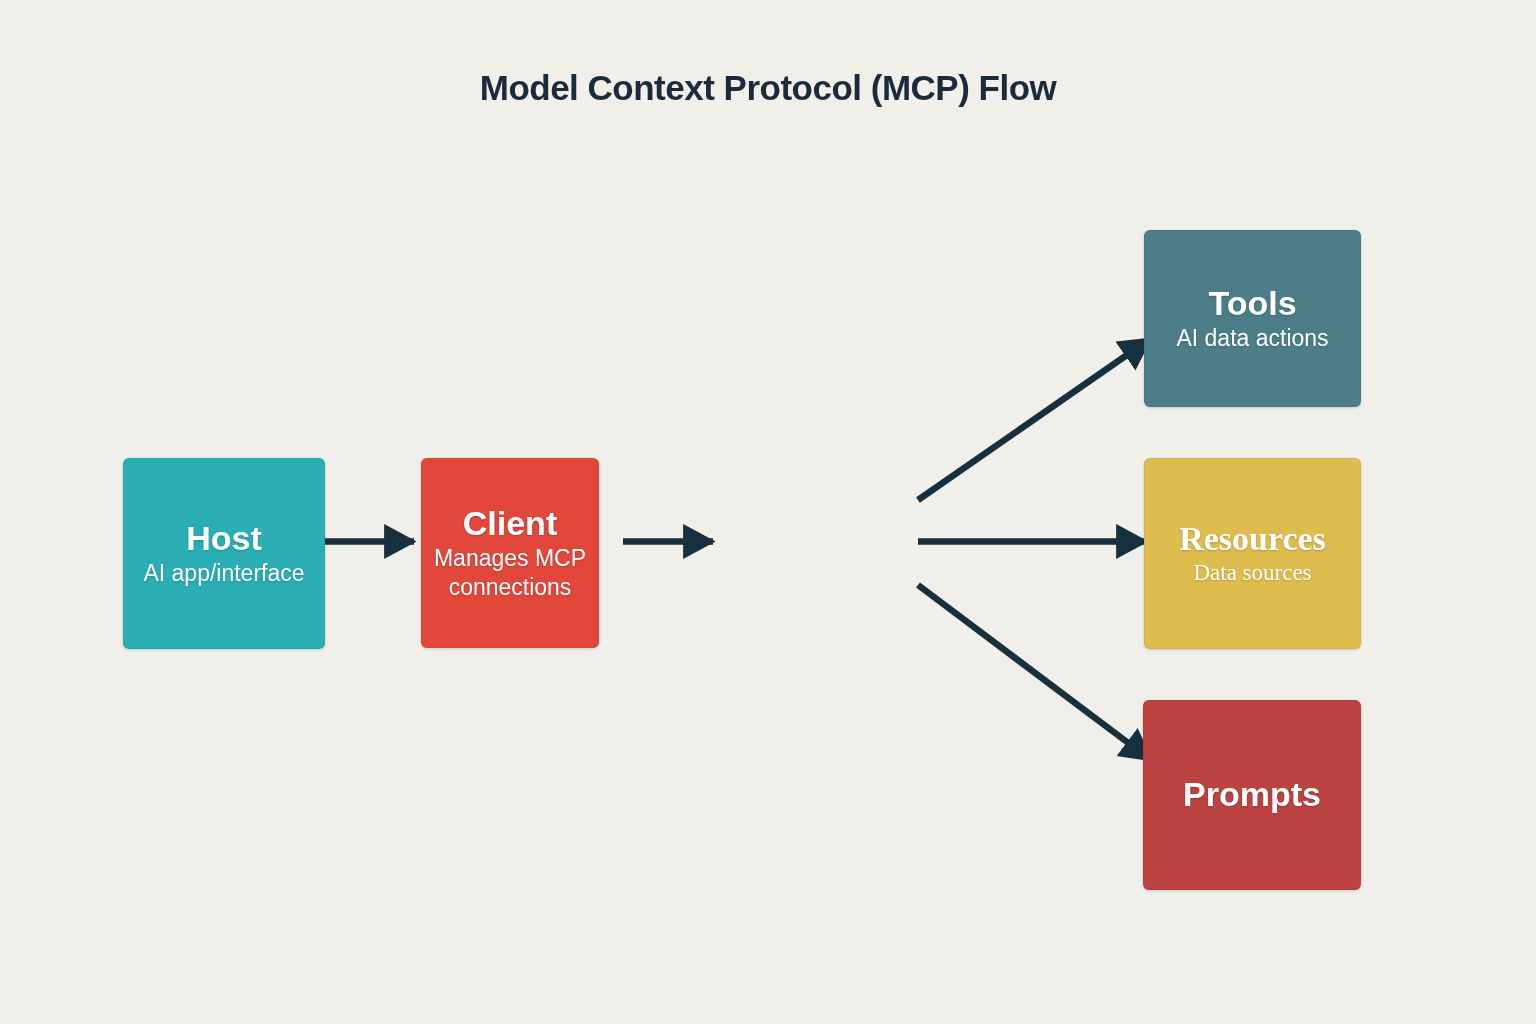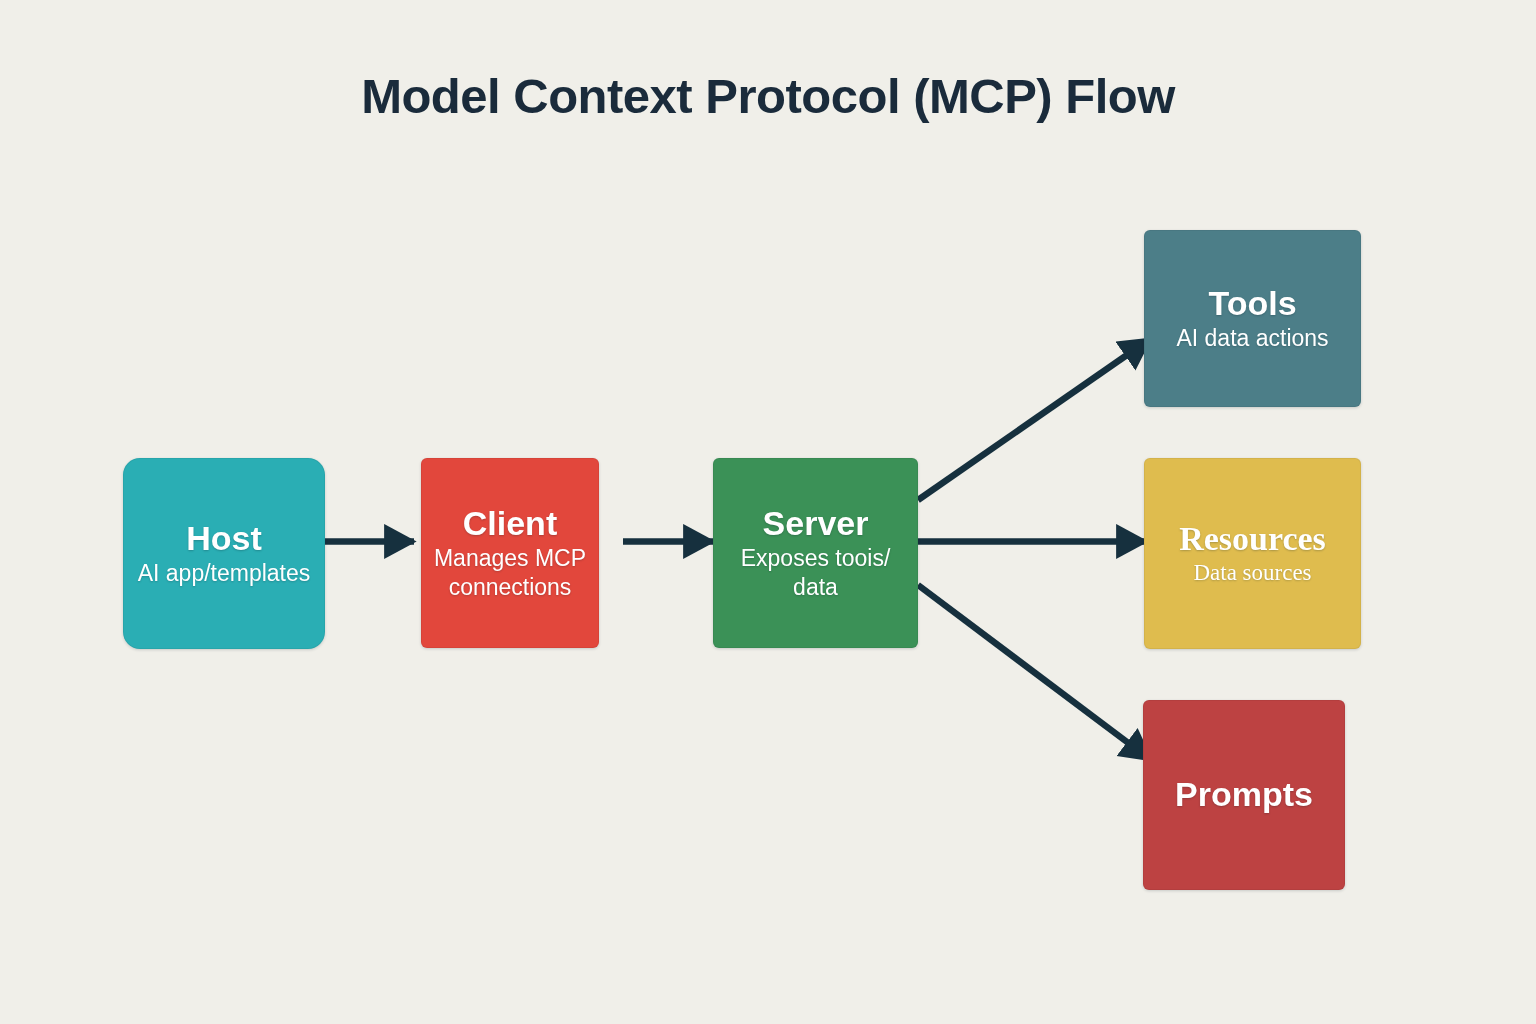--- a/index.html
+++ b/index.html
@@ -11,21 +11,21 @@
     width: 1536px;
     height: 1024px;
   }
 
   .title {
     position: absolute;
     top: 68px;
     left: 0;
     width: 100%;
     text-align: center;
-    font-size: 49px;
+    font-size: 35px;
     font-weight: 700;
     letter-spacing: -0.5px;
   }
 
   .edges {
     position: absolute;
     left: 0;
     top: 0;
     width: 1536px;
     height: 1024px;
@@ -54,26 +54,26 @@
     line-height: 1.15;
     text-shadow: 0 1px 2px rgba(10,30,40,0.25);
   }
   .node-sub {
     font-size: 23px;
     font-weight: 400;
     line-height: 1.26;
     text-shadow: 0 1px 2px rgba(10,30,40,0.22);
   }
 
-  .n-host      { left: 123px;  top: 458px; width: 202px; height: 191px; border-radius: 17px; }
+  .n-host      { left: 123px;  top: 458px; width: 202px; height: 191px; }
   .n-client    { left: 421px;  top: 458px; width: 178px; height: 190px; }
   .n-server    { left: 713px;  top: 458px; width: 205px; height: 190px; }
   .n-tools     { left: 1144px; top: 230px; width: 217px; height: 177px; }
   .n-resources { left: 1144px; top: 458px; width: 217px; height: 191px; }
-  .n-prompts   { left: 1143px; top: 700px; width: 202px; height: 190px; }
+  .n-prompts   { left: 1143px; top: 700px; width: 218px; height: 190px; }
 </style>
 </head>
 <body>
 
 <div class="canvas" style="background-color: rgb(240, 239, 233);">
 
   <h1 class="title" style="color: rgb(26, 43, 59);">Model Context Protocol (MCP) Flow</h1>
 
   <svg class="edges" viewBox="0 0 1536 1024" style="color: rgb(22, 48, 62);">
     <defs>
@@ -83,32 +83,28 @@
     </defs>
     <path class="edge" d="M325,541.5 L414,541.5" marker-end="url(#ah)"></path>
     <path class="edge" d="M623,541.5 L713,541.5" marker-end="url(#ah)"></path>
     <path class="edge" d="M918,500 L1150,339" marker-end="url(#ah)"></path>
     <path class="edge" d="M918,541.5 L1146,541.5" marker-end="url(#ah)"></path>
     <path class="edge" d="M918,585 L1151,760" marker-end="url(#ah)"></path>
   </svg>
 
   <div class="node n-host" style="background-color: rgb(42, 174, 180); color: rgb(255, 255, 255);">
     <div class="node-title">Host</div>
-    <div class="node-sub">AI app/templates</div>
+    <div class="node-sub">AI app/interface</div>
   </div>
 
   <div class="node n-client" style="background-color: rgb(226, 71, 60); color: rgb(255, 255, 255);">
     <div class="node-title">Client</div>
     <div class="node-sub">Manages MCP connections</div>
   </div>
 
-  <div class="node n-server" style="background-color: rgb(59, 145, 87); color: rgb(255, 255, 255);">
-    <div class="node-title">Server</div>
-    <div class="node-sub">Exposes toois/ data</div>
-  </div>
 
   <div class="node n-tools" style="background-color: rgb(76, 126, 136); color: rgb(255, 255, 255);">
     <div class="node-title">Tools</div>
     <div class="node-sub">AI data actions</div>
   </div>
 
   <div class="node n-resources" style="background-color: rgb(223, 188, 78); color: rgb(255, 255, 255); font-family: Liberation Serif, serif;">
     <div class="node-title">Resources</div>
     <div class="node-sub">Data sources</div>
   </div>

